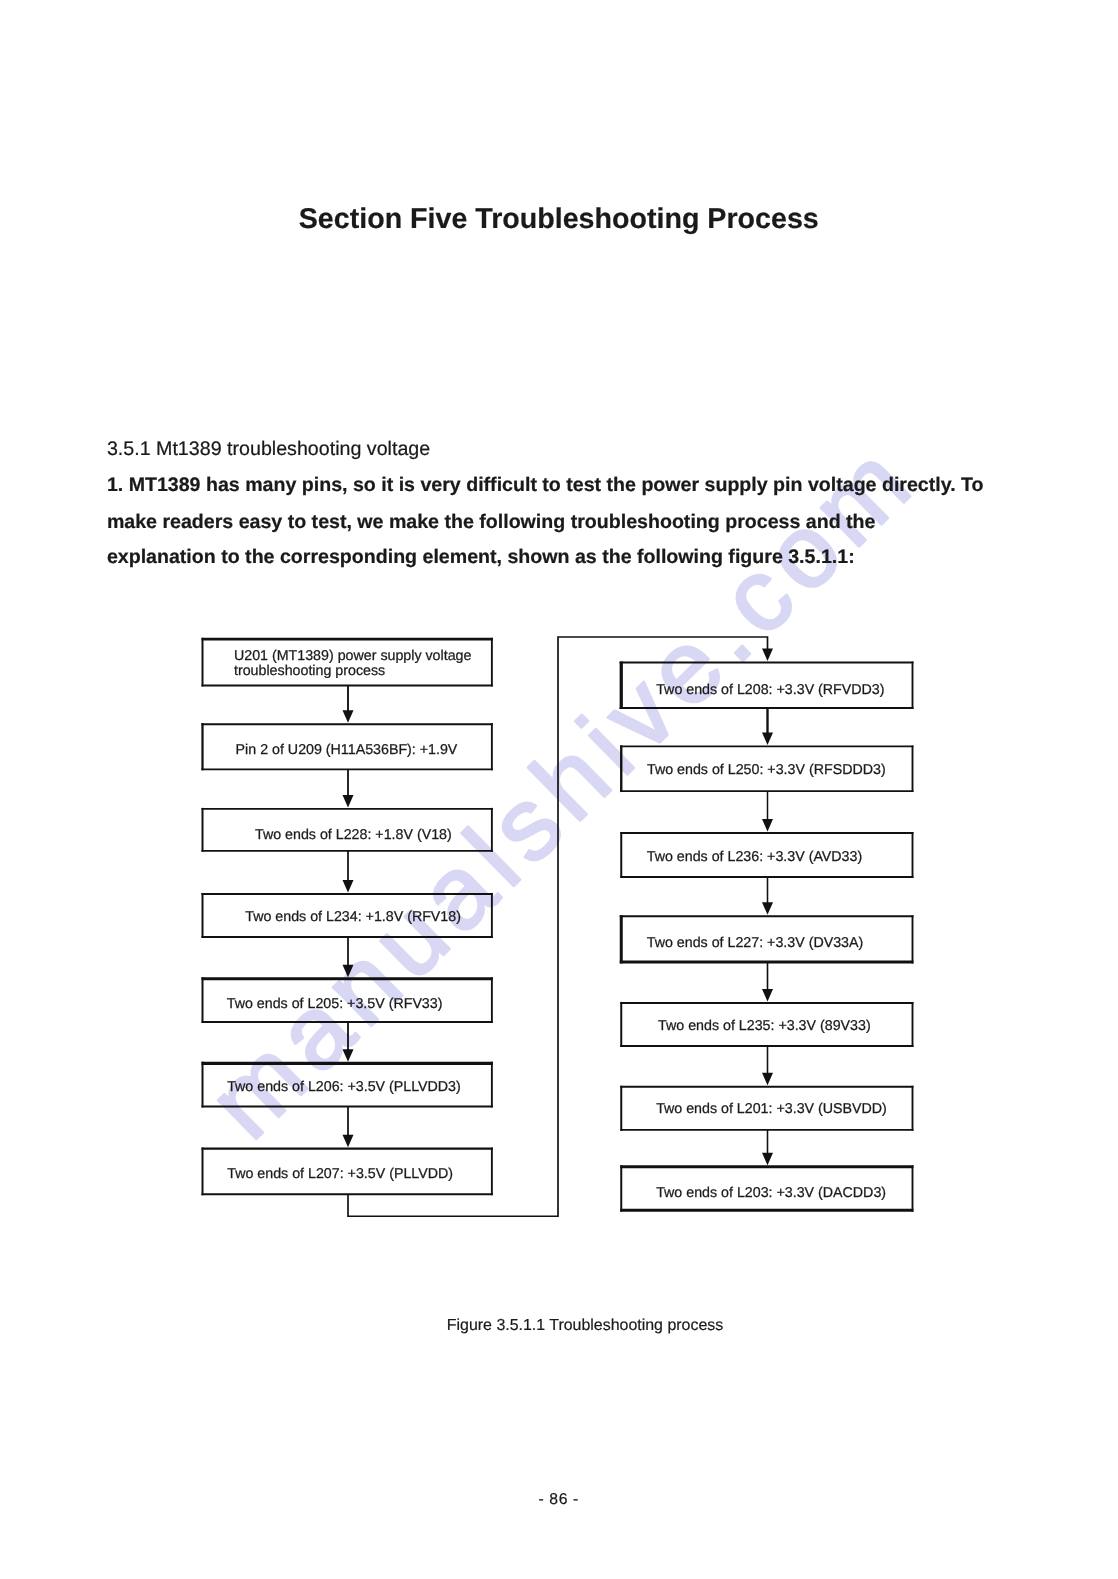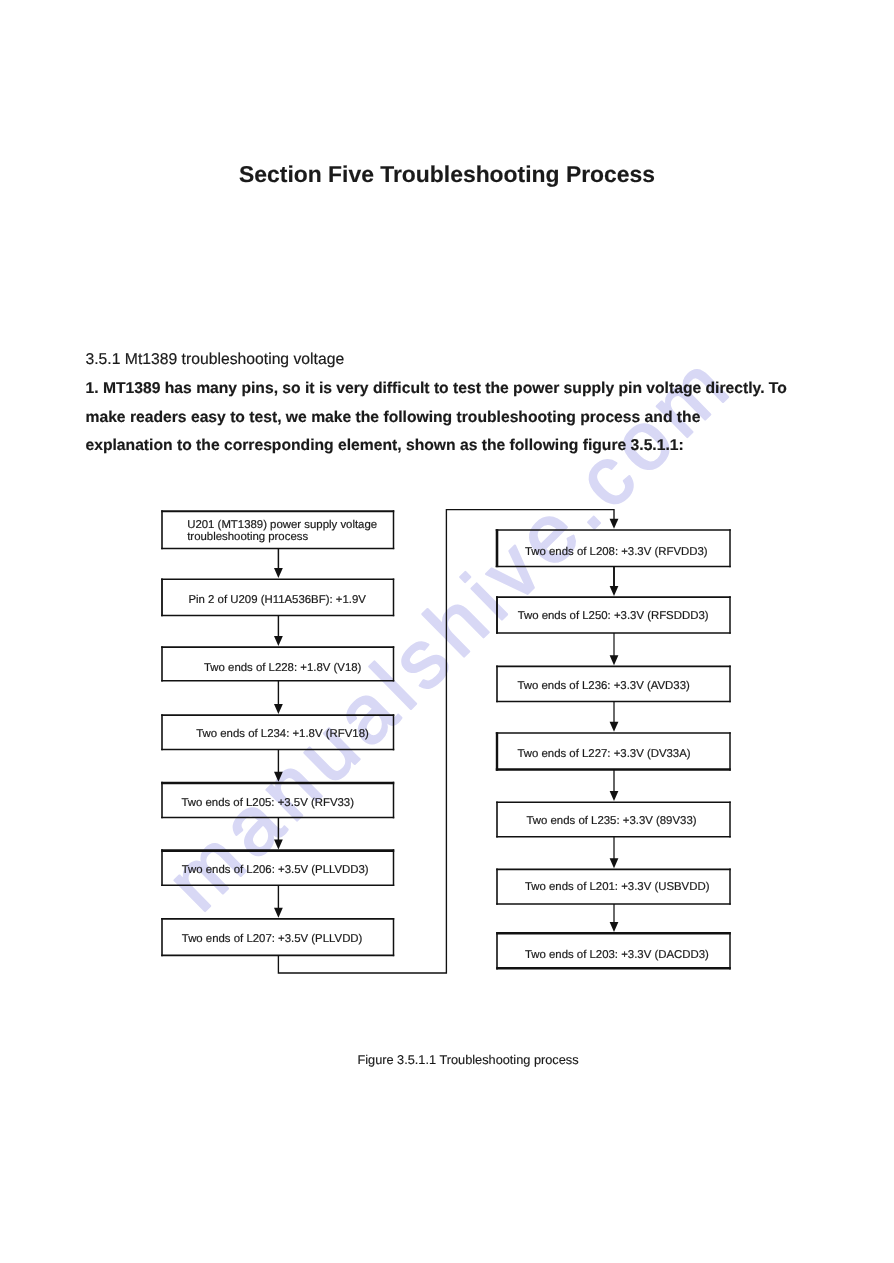--- a/index.html
+++ b/index.html
@@ -207,14 +207,15 @@
         <path d="M 278.4 955.4 V 973 H 446.4 V 509.6 H 614 V 519.8" fill="none" stroke="#111111" stroke-width="1.35" stroke-linecap="butt"></path>
         <path d="M 609.6 518.8 L 618.4 518.8 L 614 528.8 Z" fill="#111111"></path>
       </g>
     </svg>
 
   <div class="layer">
     <div id="doc-title">Section Five Troubleshooting Process</div>
     <div id="section-heading">3.5.1 Mt1389 troubleshooting voltage</div>
     <div id="body-par">1. MT1389 has many pins, so it is very difficult to test the power supply pin voltage directly. To make readers easy to test, we make the following troubleshooting process and the explanation to the corresponding element, shown as the following figure 3.5.1.1:</div>
     <div id="fig-caption">Figure 3.5.1.1 Troubleshooting process</div>
+    <div id="page-number">- 86 -</div>
   </div>
 </div>
 
 </body></html>

